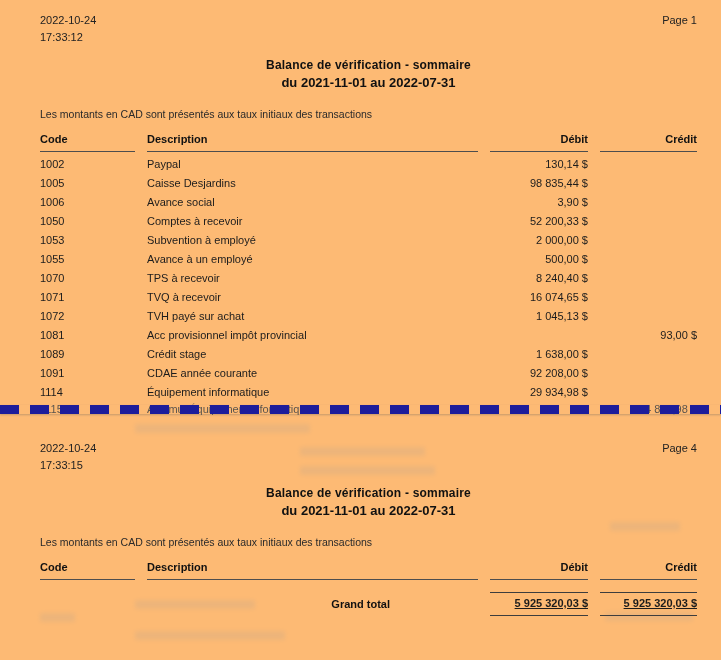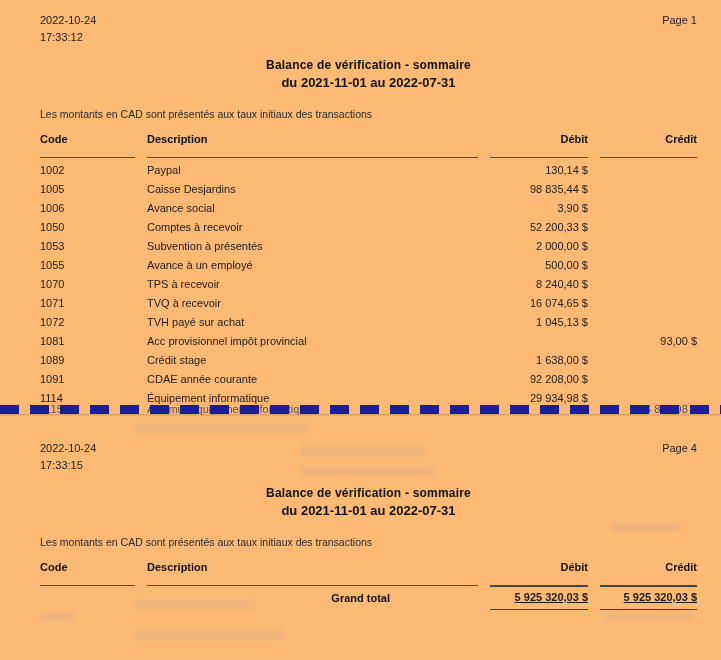--- a/index.html
+++ b/index.html
@@ -15,34 +15,34 @@
   .meta .stamp div { white-space:nowrap; }
   .page-label { font-size:11px; color:#222; }
 
   .report-title { text-align:center; font-size:12px; font-weight:bold; margin-top:9px; line-height:20px; letter-spacing:0.2px; color:#111; }
   .report-subtitle { text-align:center; font-size:13px; font-weight:bold; line-height:16px; color:#111; }
   .note { font-size:10.5px; margin-top:17px; color:#2a2a2a; }
 
   .tbl { margin-top:13px; font-size:11px; }
   .trow { display:grid; grid-template-columns:95px 1fr 98px 97px; column-gap:12px; }
   .thead { font-weight:bold; }
-  .thead > div { border-bottom:1.5px solid #4d4d4d; padding-bottom:12px; color:#111; }
+  .thead > div { border-bottom:1.5px solid #4d4d4d; padding-bottom:6px; color:#111; }
   .tbody { padding-top:3px; }
   .tbody .trow > div { line-height:19px; white-space:nowrap; overflow:hidden; }
   .num { text-align:right; }
 
   .cut-row { position:absolute; left:40px; right:24px; top:401px; font-size:11px;
              color:#4a4a4a; filter:blur(0.6px); opacity:0.9; }
   .cut-row .trow > div { line-height:17px; white-space:nowrap; }
 
   .dashed-separator { position:absolute; left:0; right:0; top:405px; height:9px;
     background:repeating-linear-gradient(90deg,#1d1d9b 0 19px, transparent 19px 30px);
     box-shadow:0 1px 2px rgba(90,90,90,0.35); }
 
-  .grand-total { font-size:11px; font-weight:bold; }
+  .grand-total { margin-top:12px; font-size:11px; font-weight:bold; }
   .grand-total .label-cell { text-align:right; padding-right:88px; line-height:24px; color:#111; }
   .grand-total .total-cell { border-top:1.5px solid #3d3d3d; border-bottom:1.5px solid #3d3d3d;
     padding:4px 0 5px 0; white-space:nowrap;text-decoration:underline; }
 
   .ghost { position:absolute; height:9px; background:#9a9a9a; opacity:0.16; filter:blur(2px); border-radius:2px; }
 </style>
 </head>
 <body>
 
 <div class="sheet">
@@ -91,21 +91,21 @@
 
           <div class="trow">
             <div>1050</div>
             <div>Comptes à recevoir</div>
             <div class="num">52 200,33 $</div>
             <div class="num"></div>
           </div>
 
           <div class="trow">
             <div>1053</div>
-            <div>Subvention à présentés</div>
+            <div>Subvention à employé</div>
             <div class="num">2 000,00 $</div>
             <div class="num"></div>
           </div>
 
           <div class="trow">
             <div>1055</div>
             <div>Avance à un employé</div>
             <div class="num">500,00 $</div>
             <div class="num"></div>
           </div>

